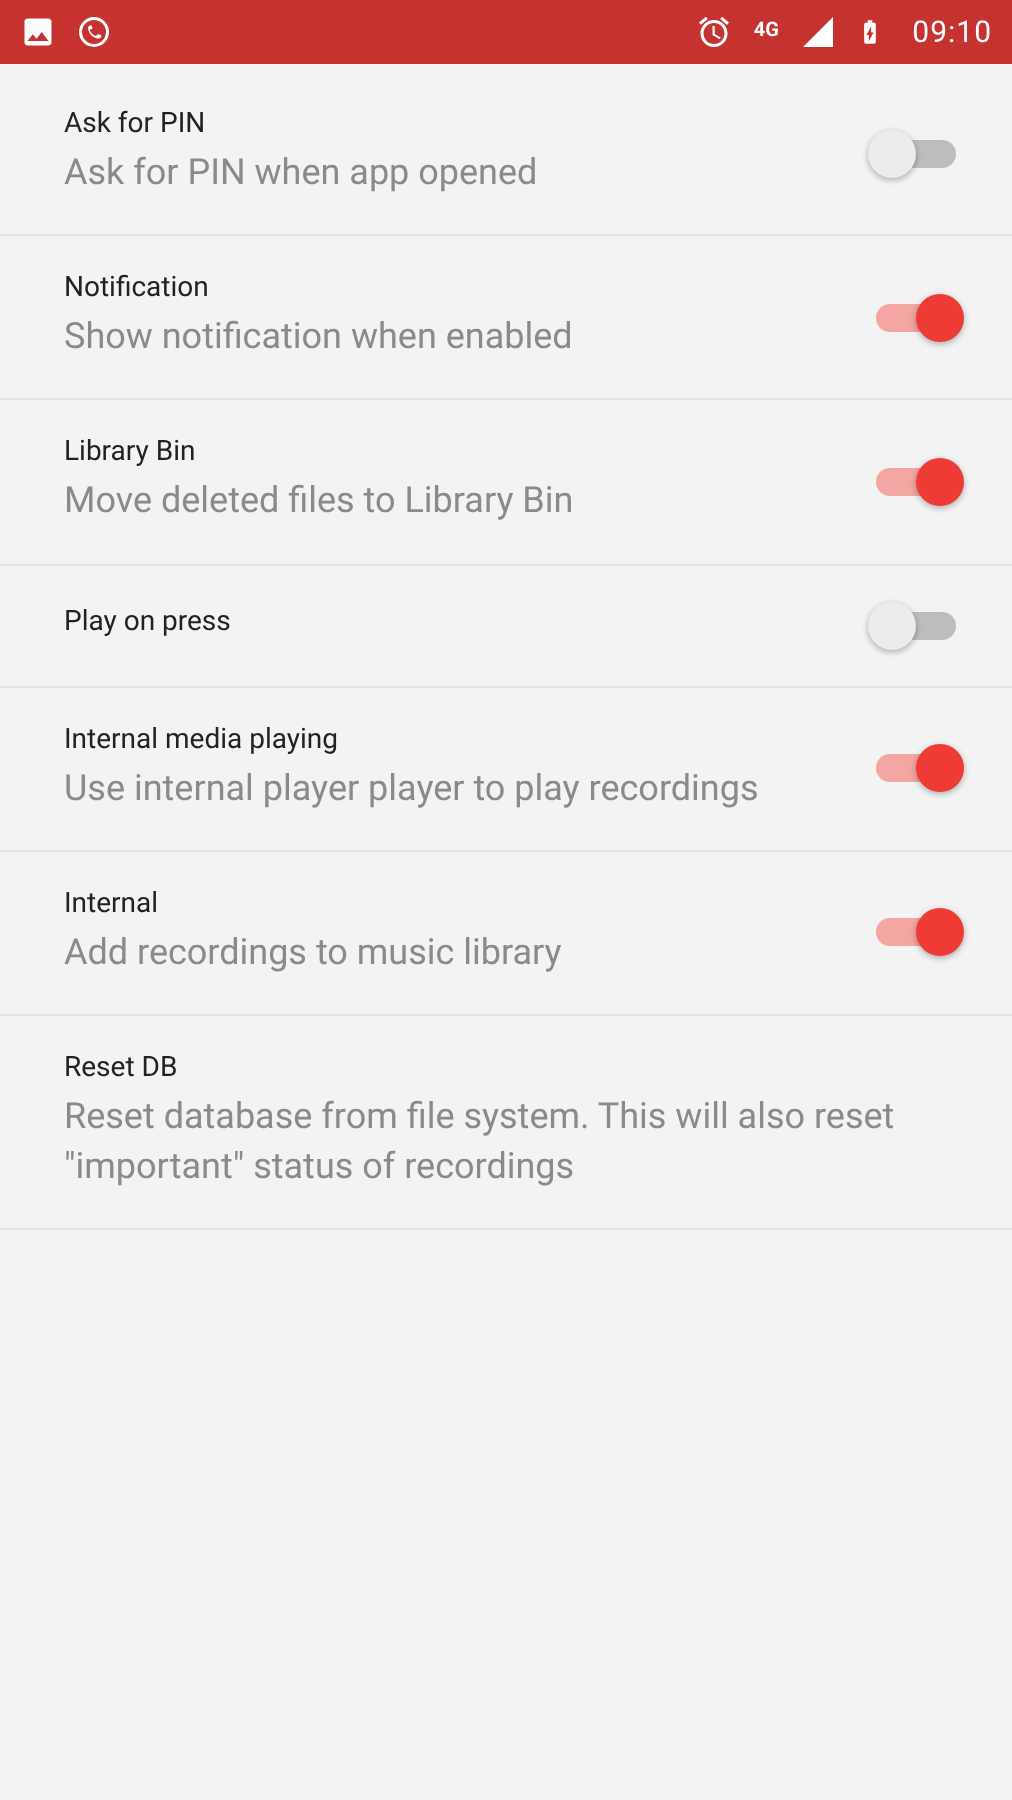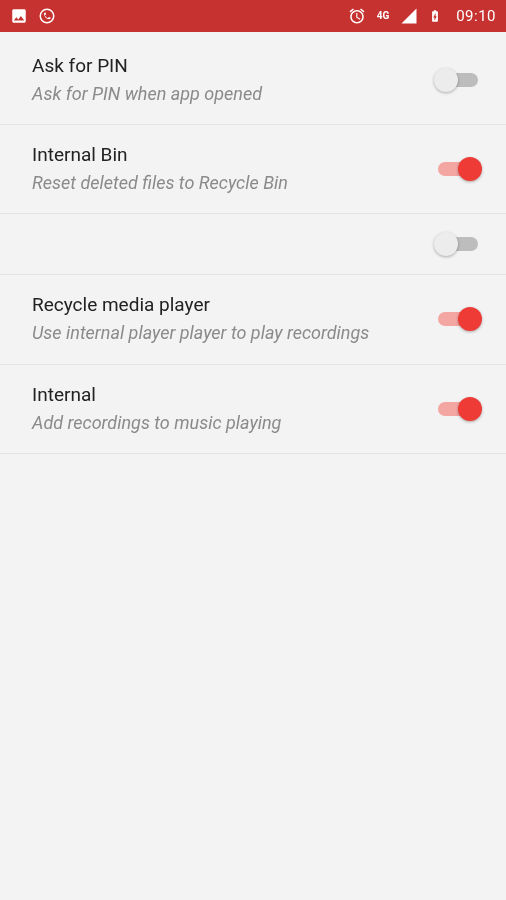--- a/index.html
+++ b/index.html
@@ -18,30 +18,29 @@
   .clock { font-weight: 400; letter-spacing: 0.5px; margin-left: 4px; }
   .content { padding-top: 4px; }
   .setting {
     display: flex;
     align-items: center;
     padding: 18px 24px 18px 32px;
     border-bottom: 1px solid #e3e3e3;
   }
   .setting .text { flex: 1; padding-right: 16px; }
   .setting .title {
-    font-size: 19px;
+    font-size: 14px;
     color: #222;
     font-weight: 400;
     margin-bottom: 4px;
   }
   .setting .desc {
     font-size: 18px;
     color: #8a8a8a;
     line-height: 1.4;
-    font-style: italic;
   }
   .toggle {
     width: 48px;
     height: 24px;
     position: relative;
     flex-shrink: 0;
   }
   .toggle .track {
     position: absolute;
     top: 5px;
@@ -110,49 +109,66 @@
         <div class="title">Ask for PIN</div>
         <div class="desc">Ask for PIN when app opened</div>
       </div>
       <div class="toggle">
         <div class="track"></div>
         <div class="thumb"></div>
       </div>
     </div>
     <div class="setting">
       <div class="text">
-        <div class="title">Internal Bin</div>
-        <div class="desc">Reset deleted files to Recycle Bin</div>
+        <div class="title">Notification</div>
+        <div class="desc">Show notification when enabled</div>
       </div>
       <div class="toggle on">
         <div class="track"></div>
         <div class="thumb"></div>
       </div>
     </div>
     <div class="setting">
       <div class="text">
+        <div class="title">Library Bin</div>
+        <div class="desc">Move deleted files to Library Bin</div>
+      </div>
+      <div class="toggle on">
+        <div class="track"></div>
+        <div class="thumb"></div>
+      </div>
+    </div>
+    <div class="setting">
+      <div class="text">
+        <div class="title">Play on press</div>
       </div>
       <div class="toggle">
         <div class="track"></div>
         <div class="thumb"></div>
       </div>
     </div>
     <div class="setting">
       <div class="text">
-        <div class="title">Recycle media player</div>
+        <div class="title">Internal media playing</div>
         <div class="desc">Use internal player player to play recordings</div>
       </div>
       <div class="toggle on">
         <div class="track"></div>
         <div class="thumb"></div>
       </div>
     </div>
     <div class="setting">
       <div class="text">
         <div class="title">Internal</div>
-        <div class="desc">Add recordings to music playing</div>
+        <div class="desc">Add recordings to music library</div>
       </div>
       <div class="toggle on">
         <div class="track"></div>
         <div class="thumb"></div>
       </div>
     </div>
+    <div class="setting">
+      <div class="text">
+        <div class="title">Reset DB</div>
+        <div class="desc">Reset database from file system. This will also reset "important" status of recordings</div>
+      </div>
+    </div>
   </div>
 
 </body></html>

